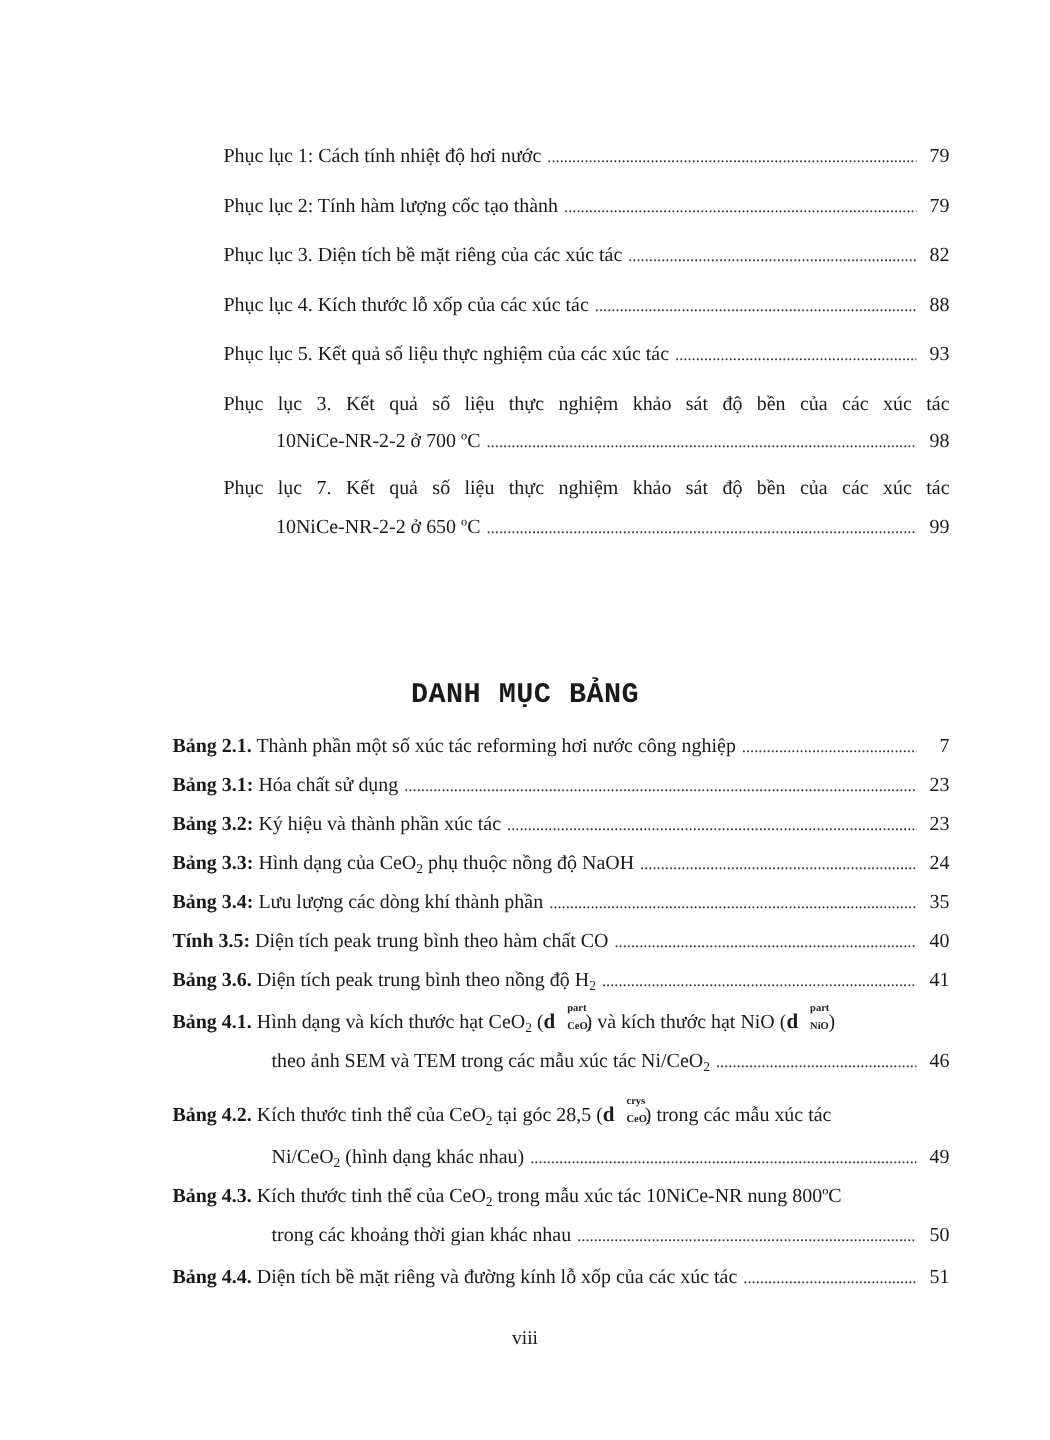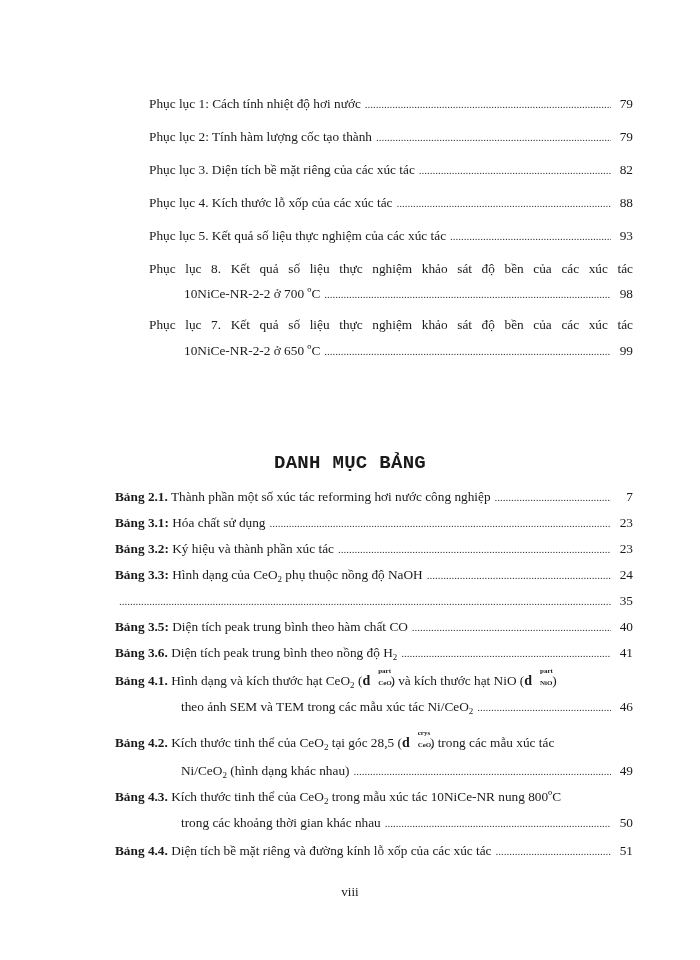--- a/index.html
+++ b/index.html
@@ -44,21 +44,21 @@
   <span class="dots"></span>
   <span class="pg">88</span>
 </div>
 <div class="line" style="left:149px; top:228px; width:484px;">
   <span class="txt">Phục lục 5. Kết quả số liệu thực nghiệm của các xúc tác</span>
   <span class="dots"></span>
   <span class="pg">93</span>
 </div>
 
 <div>
-  <div class="plain" style="left:149px; top:261px; width:484px; text-align:justify; text-align-last:justify;">Phục lục 8. Kết quả số liệu thực nghiệm khảo sát độ bền của các xúc tác</div>
+  <div class="plain" style="left:149px; top:261px; width:484px; text-align:justify; text-align-last:justify;">Phục lục 3. Kết quả số liệu thực nghiệm khảo sát độ bền của các xúc tác</div>
   <div class="line" style="left:184px; top:286px; width:449px;">
     <span class="txt">10NiCe-NR-2-2 ở 700 ºC</span>
     <span class="dots"></span>
     <span class="pg">98</span>
   </div>
 </div>
 
 <div>
   <div class="plain" style="left:149px; top:317px; width:484px; text-align:justify; text-align-last:justify;">Phục lục 7. Kết quả số liệu thực nghiệm khảo sát độ bền của các xúc tác</div>
   <div class="line" style="left:184px; top:343px; width:449px;">
@@ -84,25 +84,26 @@
   <span class="txt"><span class="b">Bảng 3.2:</span> <span>Ký hiệu và thành phần xúc tác</span></span>
   <span class="dots"></span>
   <span class="pg">23</span>
 </div>
 <div class="line" style="left:115px; top:567px; width:518px;">
   <span class="txt"><span class="b">Bảng 3.3:</span> <span>Hình dạng của CeO</span><sub>2</sub><span> phụ thuộc nồng độ NaOH</span></span>
   <span class="dots"></span>
   <span class="pg">24</span>
 </div>
 <div class="line" style="left:115px; top:593px; width:518px;">
+  <span class="txt"><span class="b">Bảng 3.4:</span> <span>Lưu lượng các dòng khí thành phần</span></span>
   <span class="dots"></span>
   <span class="pg">35</span>
 </div>
 <div class="line" style="left:115px; top:619px; width:518px;">
-  <span class="txt"><span class="b">Bảng 3.5:</span> <span>Diện tích peak trung bình theo hàm chất CO</span></span>
+  <span class="txt"><span class="b">Tính 3.5:</span> <span>Diện tích peak trung bình theo hàm chất CO</span></span>
   <span class="dots"></span>
   <span class="pg">40</span>
 </div>
 <div class="line" style="left:115px; top:645px; width:518px;">
   <span class="txt"><span class="b">Bảng 3.6.</span> <span>Diện tích peak trung bình theo nồng độ H</span><sub>2</sub></span>
   <span class="dots"></span>
   <span class="pg">41</span>
 </div>
 
 <div>

